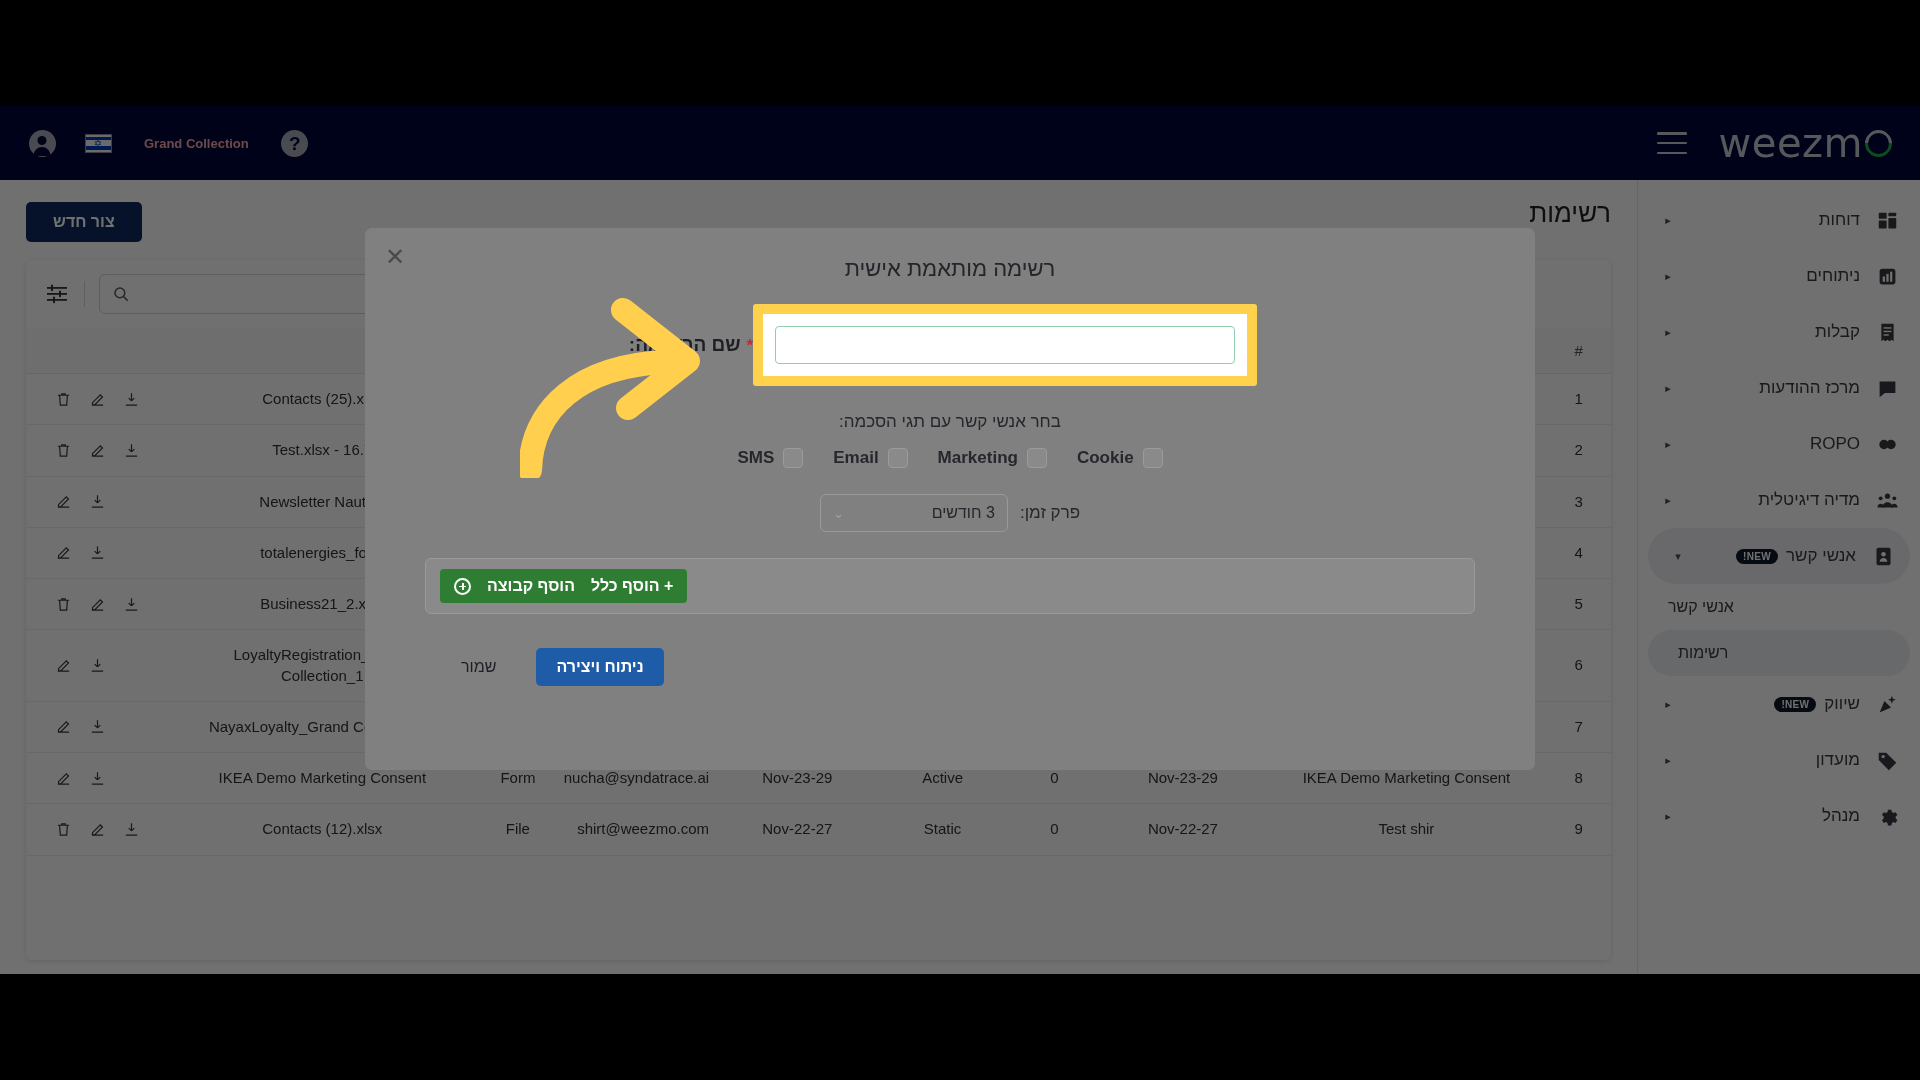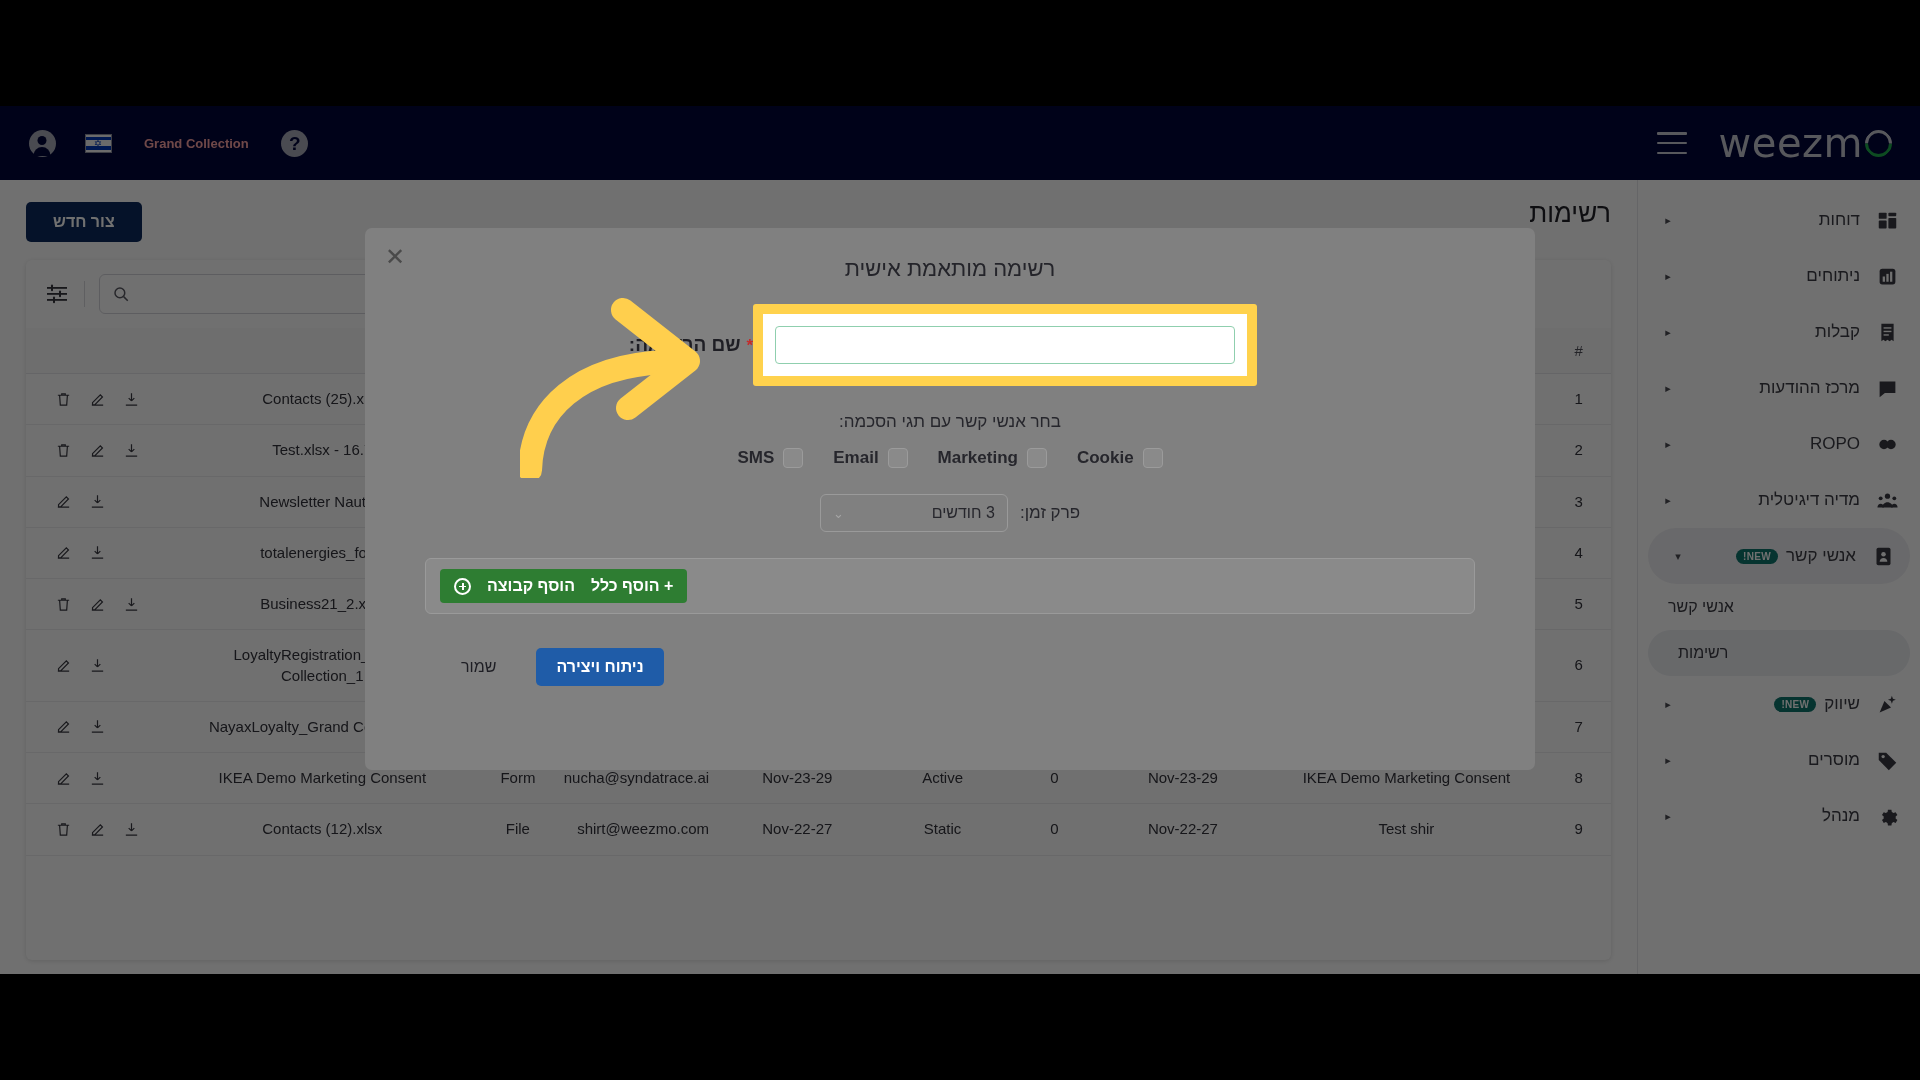--- a/index.html
+++ b/index.html
@@ -80,21 +80,21 @@
   }
   .side-item {
     display: flex; align-items: center; height: 56px; padding: 0 18px 0 22px;
     direction: rtl; cursor: pointer; position: relative;
   }
   .side-item.active-parent { background: #f0f0f3; border-radius: 30px; margin: 0 10px; padding-right: 12px; }
   .si-arrow { color: #4b4b53; font-size: 11px; width: 16px; order: 3; margin-right: auto; text-align: center; }
   .si-icon { width: 30px; display: flex; align-items: center; justify-content: center; order: 1; }
   .si-label { font-size: 17px; color: #3c3c44; margin-right: 12px; order: 2; white-space: nowrap; }
   .badge-new {
-    background: #0f766e; color: #fff; font-size: 10px; font-weight: 700;
+    background: #0f172a; color: #fff; font-size: 10px; font-weight: 700;
     padding: 2px 7px; border-radius: 9px; margin-right: 8px; order: 2; letter-spacing: .3px;
   }
   .sub-item {
     display: flex; align-items: center; justify-content: flex-end;
     height: 46px; padding: 0 30px; direction: rtl; cursor: pointer;
     font-size: 16px; color: #3c3c44;
   }
   .sub-item.active { background: #eceef2; border-radius: 26px; margin: 0 10px; }
 
   
@@ -671,21 +671,21 @@
             <span class="badge-new">NEW!</span>
             <span class="si-arrow">▸</span>
           </div>
           <div class="side-item">
             <span class="si-icon">
               <svg viewBox="0 0 24 24" class="svg-ic">
                 <path d="M2 11.5V3h8.5L22 14.5 13.5 23z"></path>
                 <circle cx="7" cy="7.5" r="1.9" fill="#fff"></circle>
               </svg>
             </span>
-            <span class="si-label">מוסרים</span>
+            <span class="si-label">מועדון</span>
             <span class="si-arrow">▸</span>
           </div>
           <div class="side-item">
             <span class="si-icon">
               <svg viewBox="0 0 24 24" class="svg-ic">
                 <path d="M12 8.2a3.8 3.8 0 100 7.6 3.8 3.8 0 000-7.6zm9.3 3.8l2-1.6-2-3.4-2.4 1a7.6 7.6 0 00-2-1.2l-.4-2.6h-4l-.4 2.6c-.7.3-1.4.7-2 1.2l-2.4-1-2 3.4 2 1.6a7.7 7.7 0 000 2.4l-2 1.6 2 3.4 2.4-1c.6.5 1.3.9 2 1.2l.4 2.6h4l.4-2.6c.7-.3 1.4-.7 2-1.2l2.4 1 2-3.4-2-1.6a7.7 7.7 0 000-2.4z"></path>
               </svg>
             </span>
             <span class="si-label">מנהל</span>
             <span class="si-arrow">▸</span>

